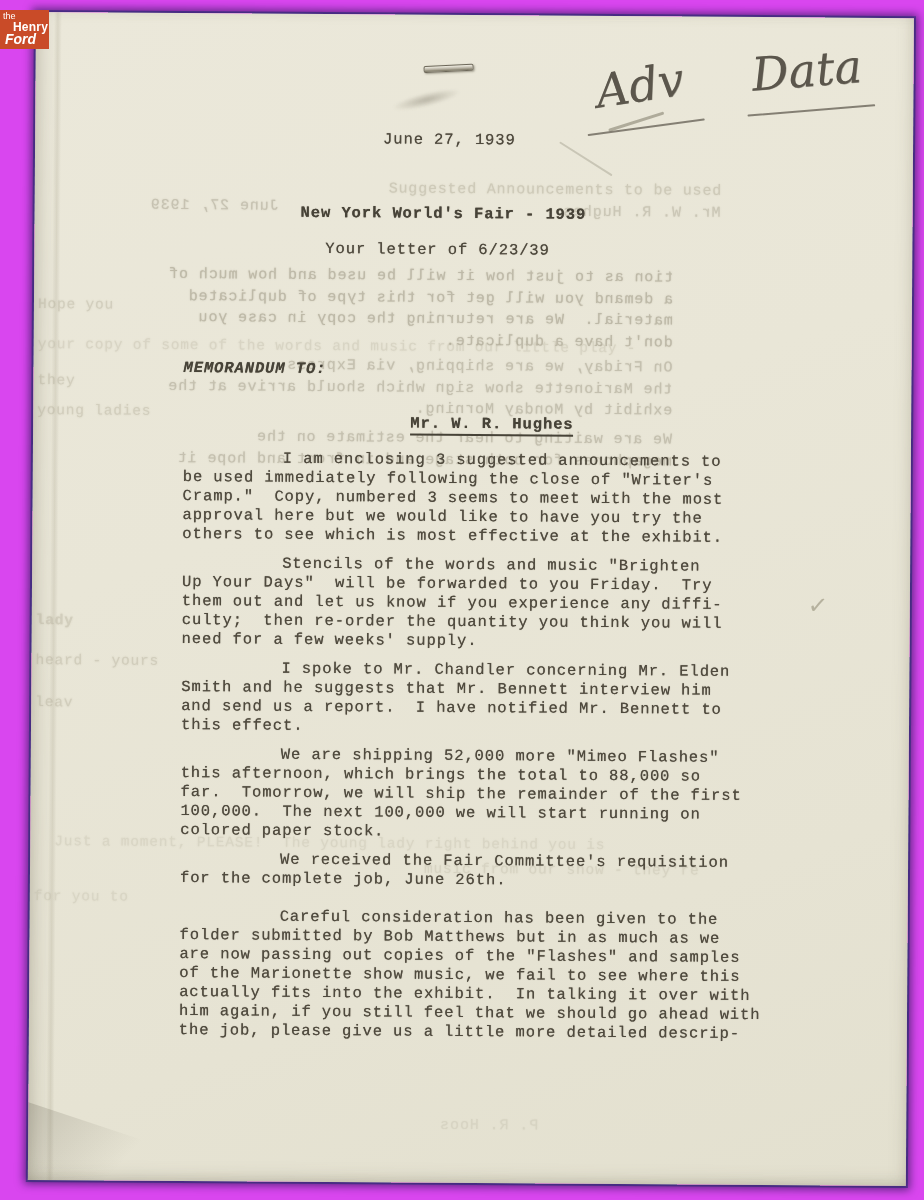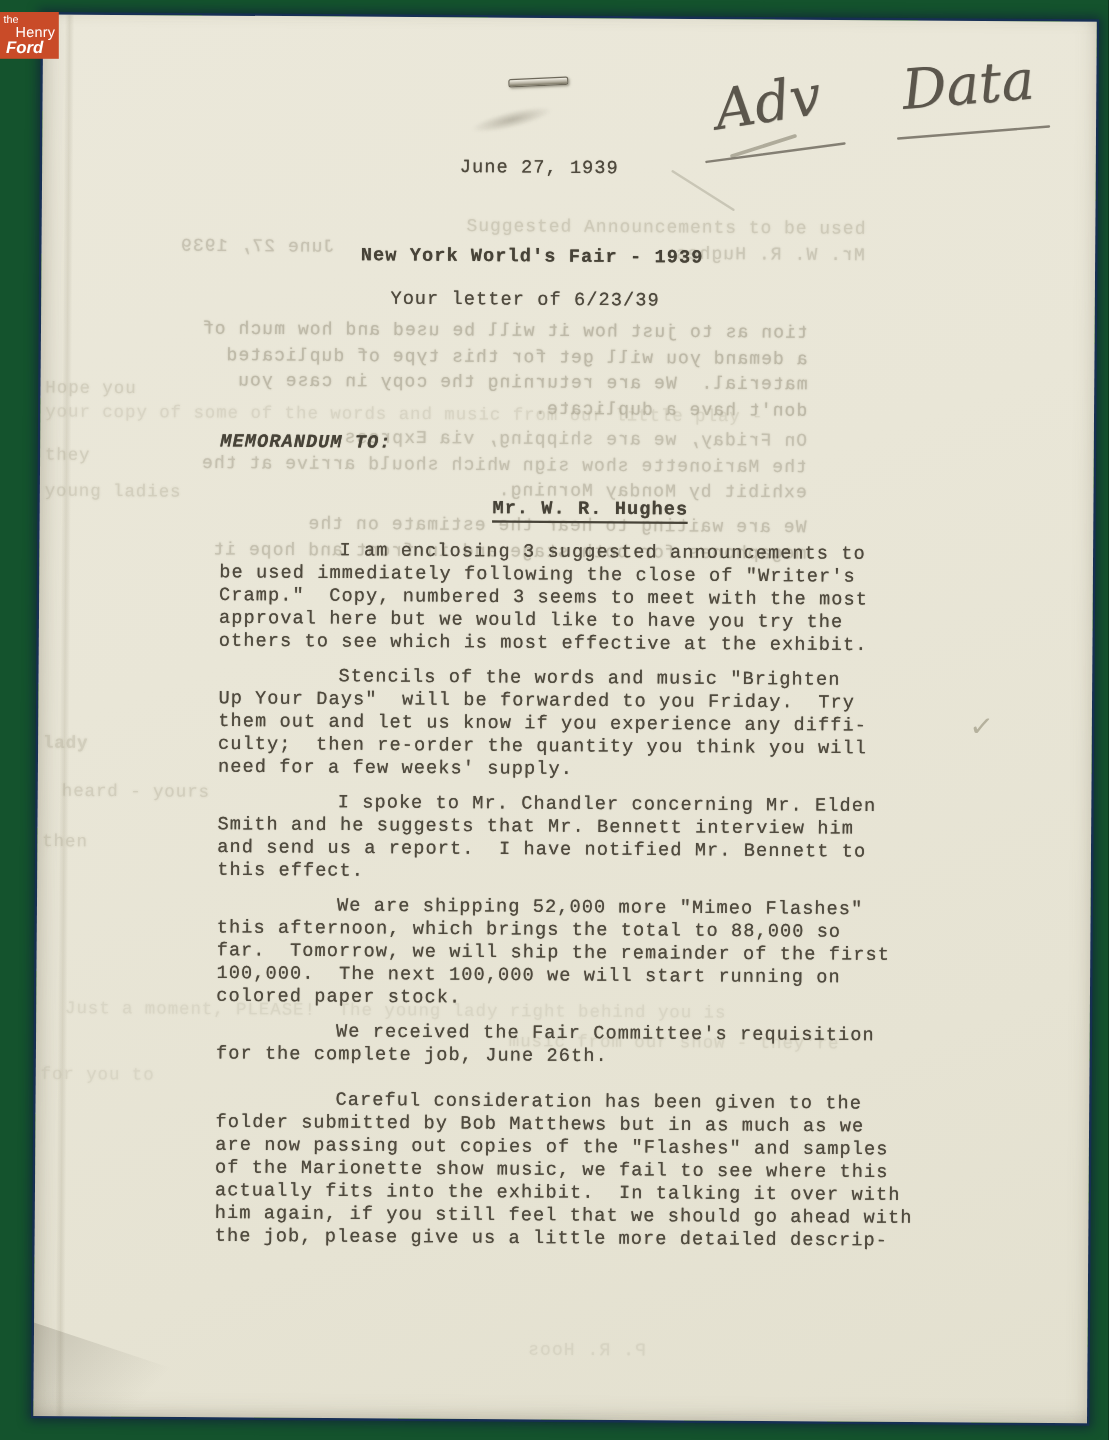--- a/index.html
+++ b/index.html
@@ -1,37 +1,37 @@
 <!DOCTYPE html>
 <html><head>
 <meta charset="utf-8">
 <style>
   html,body{margin:0;padding:0;background:#0a0a0a;}
-  #stage{position:relative;width:924px;height:1200px;background:#14532d;overflow:hidden;
+  #stage{position:relative;width:924px;height:1200px;background:#d946ef;overflow:hidden;
          font-family:"Liberation Mono",monospace;}
   
   #paper{position:absolute;left:36px;top:12px;width:878px;height:1168px;
          background:linear-gradient(160deg,#ebe8da 0%,#e9e6d7 40%,#e6e3d3 75%,#e3e0cf 100%);
          transform:rotate(0.4deg);transform-origin:top left;
          box-shadow:0 0 0 2px rgba(28,42,110,.55),0 0 9px 4px rgba(15,20,60,.6),
                     inset 14px 0 22px -14px rgba(120,115,95,.45),
                     inset -10px 0 18px -12px rgba(120,115,95,.35),
                     inset 0 -12px 20px -14px rgba(110,105,88,.4);
          overflow:hidden;}
   .crease-left{position:absolute;left:18px;top:0;width:8px;height:100%;
          background:linear-gradient(90deg,rgba(140,133,110,0),rgba(140,133,110,.18),rgba(140,133,110,0));}
   .crease-bl{position:absolute;left:-30px;bottom:-34px;width:180px;height:90px;
          background:linear-gradient(115deg,rgba(90,85,70,.25),rgba(90,85,70,0) 60%);
          transform:rotate(18deg);}
   
   #logo{position:absolute;left:0;top:10px;width:49px;height:39px;background:#c94b28;
         color:#fff;font-family:"Liberation Sans",sans-serif;z-index:60;padding:2px 0 0 3px;
         box-sizing:border-box;line-height:1;}
   #logo .the{font-size:9px;display:block;}
-  #logo .henry{font-size:12px;font-weight:400;display:block;margin:0 0 0 10px;letter-spacing:.2px;}
+  #logo .henry{font-size:12px;font-weight:700;display:block;margin:0 0 0 10px;letter-spacing:.2px;}
   #logo .ford{font-size:14px;font-weight:700;display:block;margin:-1px 0 0 2px;font-style:italic;}
   
   .tw{position:absolute;color:#4f4a3e;font-size:15.5px;letter-spacing:.9px;line-height:19px;
       text-shadow:0 0 .7px rgba(75,68,55,.85);white-space:pre;}
   .tw-bold{font-weight:700;color:#474338;}
   .recipient{border-bottom:2px solid #474338;padding-bottom:1px;}
   .para{width:612px;white-space:normal;}
   .para .tline{white-space:pre;}
   .para .tline:first-child{text-indent:100px;}
   .mblock{position:absolute;transform:scaleX(-1);color:#938d79;opacity:.5;font-size:15px;
@@ -81,27 +81,27 @@
     <div class="hand-underline" style="left:712px;top:92px;width:128px;transform:rotate(-5deg);"></div>
 
     <div class="fghost" style="left:354px;top:166px;font-size:15px;opacity:.38;">Suggested Announcements to be used</div>
     <div class="mblock" style="left:64px;top:182px;width:180px;opacity:.4;"><div class="tline">June 27, 1939</div></div>
     <div class="mblock" style="left:516px;top:186px;width:170px;opacity:.35;"><div class="tline">Mr. W. R. Hughes</div></div>
     <div class="mblock" style="left:114px;top:251px;width:525px;"><div class="tline">tion as to just how it will be used and how much of</div><div class="tline">a demand you will get for this type of duplicated</div><div class="tline">material.  We are returning the copy in case you</div><div class="tline">don't have a duplicate.</div></div>
     <div class="mblock" style="left:114px;top:341px;width:525px;opacity:.42;"><div class="tline">On Friday, we are shipping, via Express</div><div class="tline">the Marionette show sign which should arrive at the</div><div class="tline">exhibit by Monday Morning.</div></div>
     <div class="mblock" style="left:114px;top:413px;width:525px;opacity:.42;"><div class="tline">We are waiting to hear the estimate on the</div><div class="tline">megaphones for both stage and in front and hope it</div></div>
     <div class="mblock" style="left:330px;top:1100px;width:180px;opacity:.16;"><div class="tline">P. R. Hoos</div></div>
 
-    <div class="fghost" style="left:4px;top:284px;margin-top:20px;">Hope you</div>
+    <div class="fghost" style="left:4px;top:284px;">Hope you</div>
     <div class="fghost" style="left:4px;top:324px;opacity:.24;">your copy of some of the words and music from our little play -</div>
     <div class="fghost" style="left:4px;top:360px;">they</div>
     <div class="fghost" style="left:4px;top:390px;">young ladies</div>
     <div class="fghost" style="left:4px;top:600px;font-weight:bold;">lady</div>
-    <div class="fghost" style="left:20px;top:640px;">heard - yours</div>
-    <div class="fghost" style="left:4px;top:682px;">then</div>
+    <div class="fghost" style="left:4px;top:640px;">heard - yours</div>
+    <div class="fghost" style="left:4px;top:682px;">leav</div>
     <div class="fghost" style="left:24px;top:821px;opacity:.2;">Just a moment, PLEASE!  The young lady right behind you is</div>
     <div class="fghost" style="left:394px;top:846px;opacity:.22;">music from our show - they're</div>
     <div class="fghost" style="left:4px;top:876px;opacity:.2;">for you to</div>
 
     <div class="tw" style="left:348px;top:116px;">June 27, 1939</div>
     <div class="tw tw-bold" style="left:266px;top:190px;">New York World's Fair - 1939</div>
     <div class="tw" style="left:291px;top:226px;">Your letter of 6/23/39</div>
     <div class="tw tw-bold" style="left:150px;top:346px;font-style:italic;">MEMORANDUM TO:</div>
     <div class="tw tw-bold" style="left:316px;top:381px;">
       <span class="recipient">Mr. W. R. Hughes</span>

